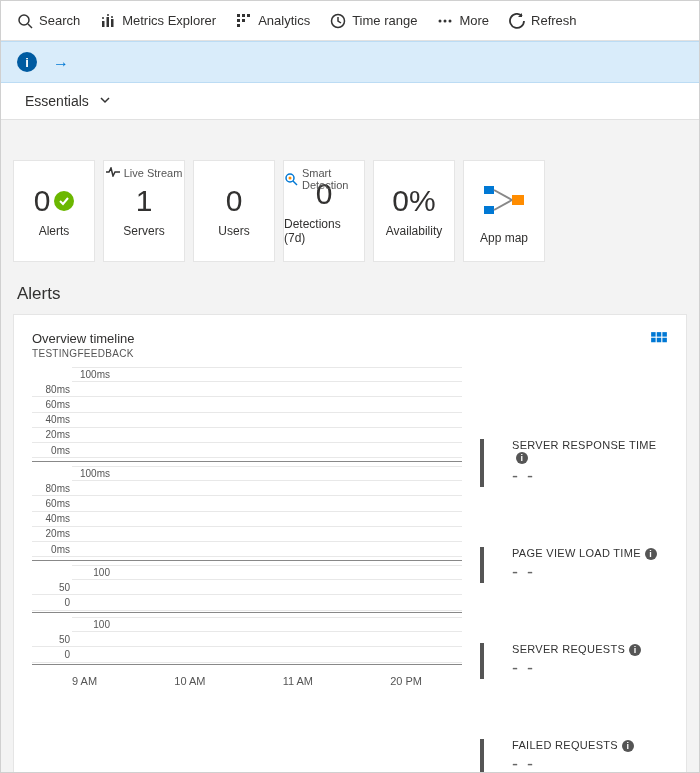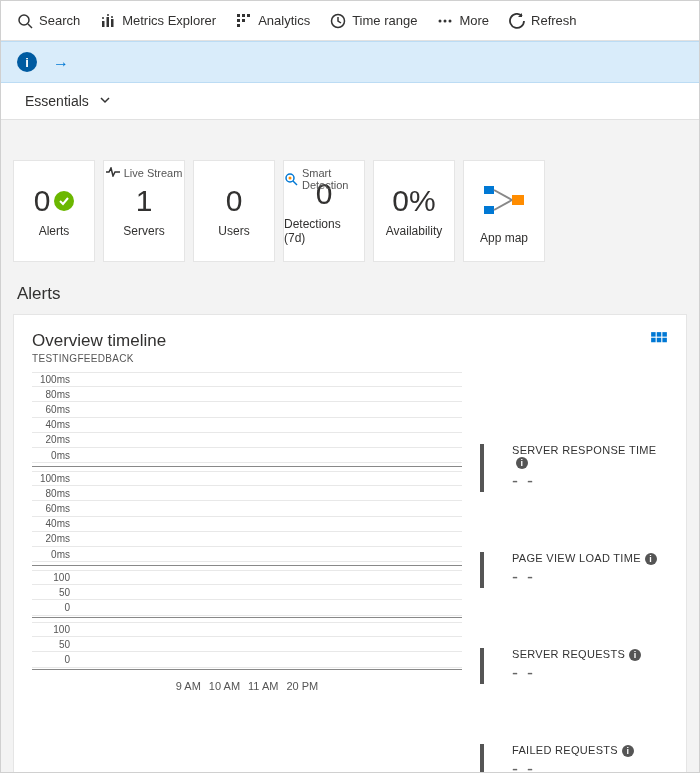--- a/index.html
+++ b/index.html
@@ -108,21 +108,21 @@
   .sd-icon { width:14px;height:14px; }
   .appmap-svg { width:44px; height:44px; }
   
   .section-title { font-size:17px; color:#323130; margin:0 0 10px 4px; font-weight:400;}
   .health-card {
     background:#fff;
     border:1px solid #e5e5e5;
     padding:16px 18px 10px 18px;
   }
   .hc-header { display:flex; justify-content:space-between; align-items:flex-start;}
-  .hc-title { font-size:17px; font-weight:400; }
+  .hc-title { font-size:13px; font-weight:400; }
   .hc-sub { font-size:10px; letter-spacing:0.3px; color:#555; margin-top:2px; margin-bottom:8px;}
   .hc-pin { color:#0078d4; font-size:18px; cursor:pointer;}
   .chart-row {
     display:flex;
     align-items:flex-start;
     gap:18px;
   }
   .chart-col { flex:0 0 430px; }
   .legend-col { flex:1; display:flex; flex-direction:column; gap:60px; padding-top:72px;}
   .mini-chart {
@@ -131,24 +131,24 @@
     border-bottom:1.5px solid #888;
     margin-bottom:4px;
   }
   .mini-chart.h60 { height:48px; }
   .tick-row {
     display:flex; align-items:center;
     font-size:10px; color:#555;
     height:15.2px;
     border-bottom:1px solid #e8e8e8;
   }
-  .tick-row:first-child{ border-top:1px solid #e8e8e8;}
+  .tick-row:first-child{ border-top:1px solid #e8e8e8;margin-left:40px;}
   .tick-label { width:44px; text-align:right; padding-right:6px;}
   .x-axis {
-    display:flex; justify-content:center;
+    display:flex; justify-content:space-between;
     font-size:11px; color:#555; padding:6px 40px 0 40px;gap:8px;
   }
   .legend-item {
     border-left:4px solid #555;
     padding-left:28px;
   }
   .legend-title { font-size:11px; color:#333; letter-spacing:0.3px;}
   .legend-val { font-size:18px; color:#666; letter-spacing:2px; margin-top:2px;}
   .info-dot {
     display:inline-flex; width:12px;height:12px;border-radius:50%;

